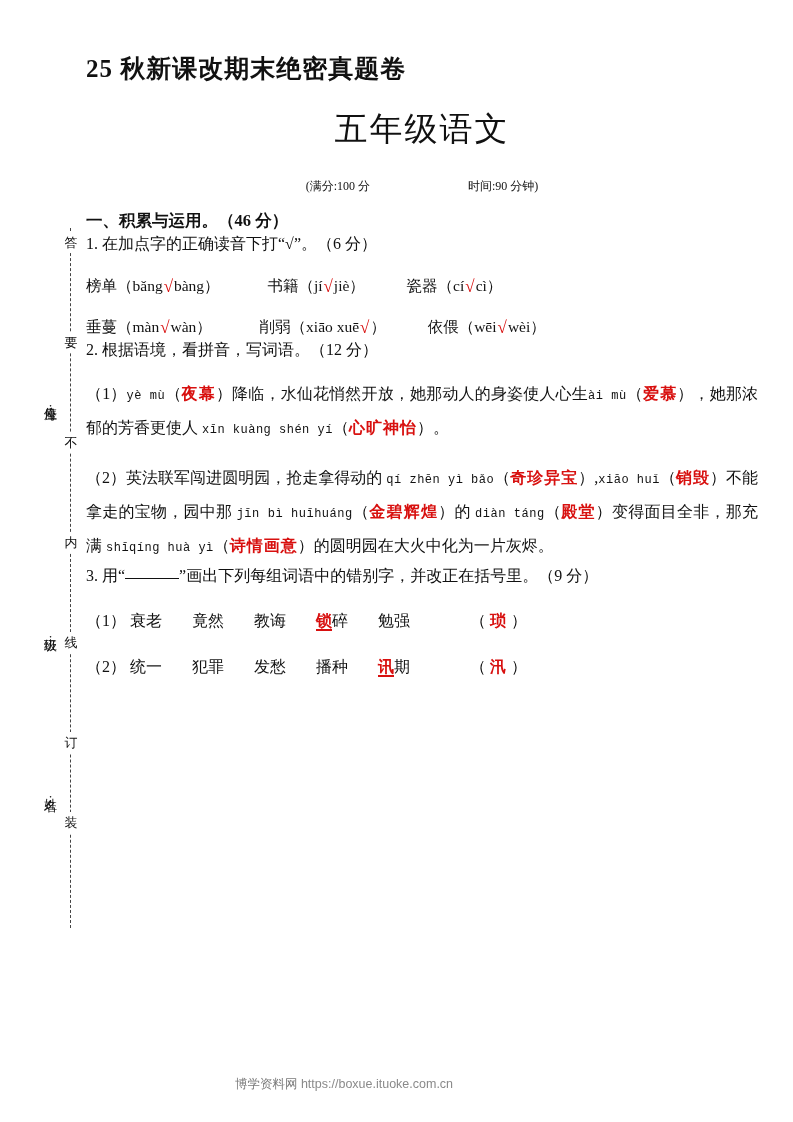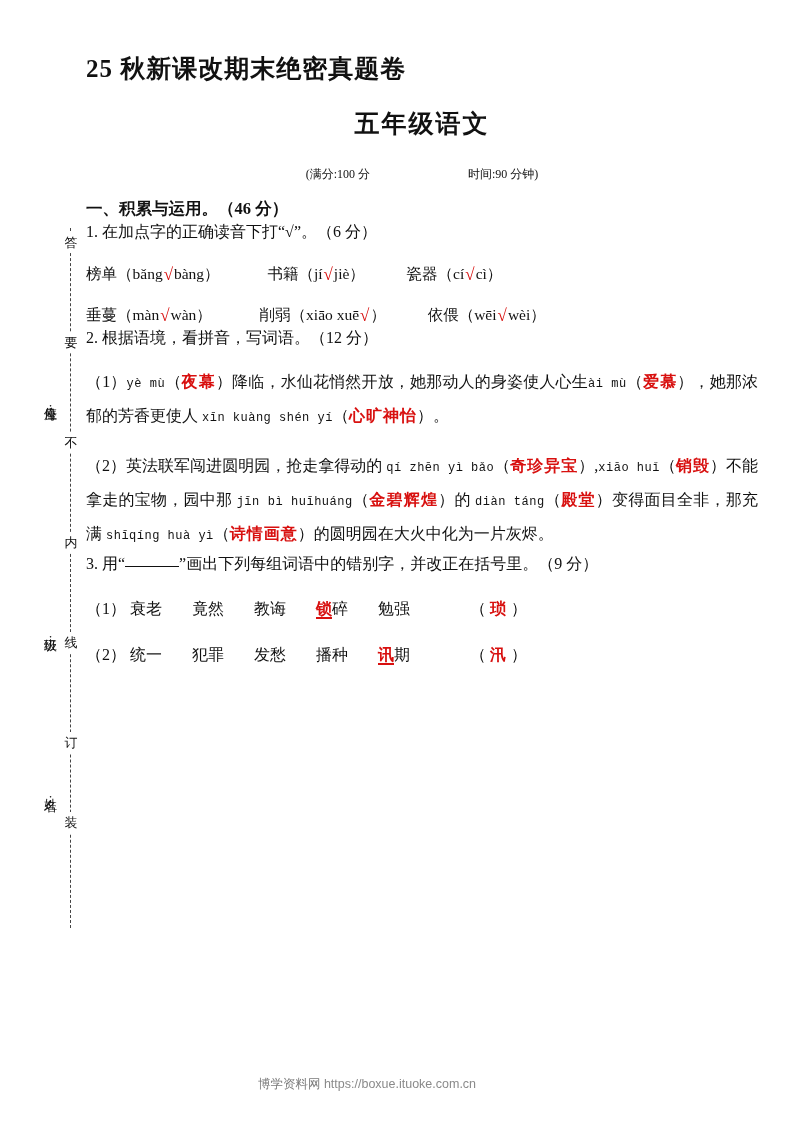--- a/index.html
+++ b/index.html
@@ -68,22 +68,22 @@
   .title-main {
     margin-top: 52px;
     text-align: left;
     font-size: 25px;
     font-weight: bold;
     letter-spacing: 1px;
   }
   .title-sub {
     margin-top: 22px;
     text-align: center;
-    font-size: 25px;
-    font-weight: bold;
+    font-size: 33px;
+    font-weight: normal;
     letter-spacing: 2px;
   }
   .score-row {
     margin-top: 26px;
     text-align: center;
     font-size: 12px;
   }
   .score-row .gap {
     display: inline-block;
     width: 92px;
@@ -162,21 +162,20 @@
 
   #footer {
     position: absolute;
     left: 0;
     top: 1076px;
     width: 688px;
     text-align: center;
     font-size: 12.5px;
     color: #7b7b7b;
     font-family: "Liberation Sans", sans-serif;
-    padding-left: 23px;
   }
   #footer .site { color: #8a8a8a; }
 </style>
 </head>
 <body>
 
 <div id="left-strip">
   <div class="dashed-line"></div>
   <div class="v-char" style="top:4px">答</div>
   <div class="v-char" style="top:104px">要</div>

